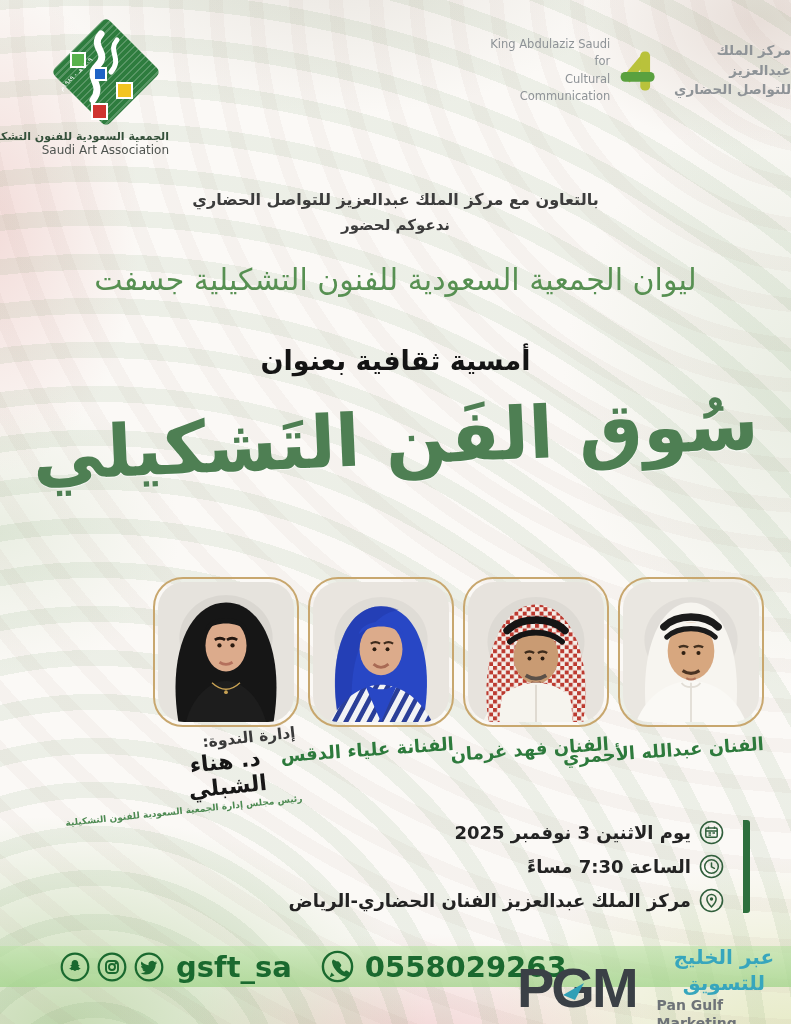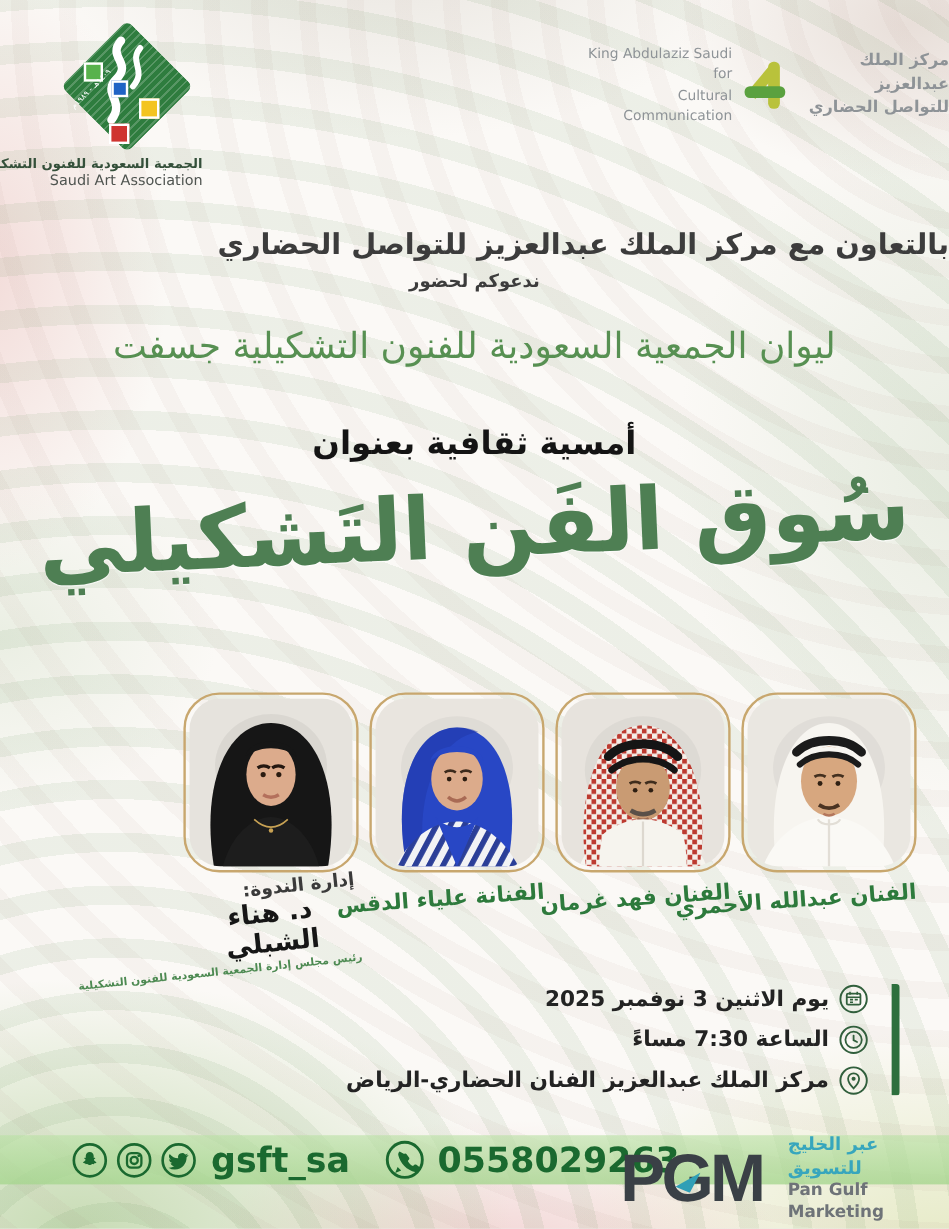--- a/index.html
+++ b/index.html
@@ -35,21 +35,21 @@
   .saa-ar{margin-top:2px;font-size:11px;font-weight:700;color:#34503a;white-space:nowrap;}
   .saa-en{font-size:12px;color:#4f5450;white-space:nowrap;}
   
   .kacc{position:absolute;left:486px;top:36px;display:flex;align-items:center;gap:8px;direction:ltr;}
   .kacc-en{text-align:right;font-size:11.5px;color:#8e9397;line-height:1.5;}
   .kacc-en span{display:block;}
   .kacc-ar{text-align:right;font-size:13.5px;font-weight:700;color:#8e9397;line-height:1.45;direction:rtl;}
   .kacc-ar span{display:block;}
   
   .intro{position:absolute;top:190px;left:0;width:100%;text-align:center;}
-  .l1{font-size:24px;font-weight:700;color:#3c3c3c;text-align:right;}
+  .l1{font-size:16px;font-weight:700;color:#3c3c3c;}
   .l2{font-size:15px;font-weight:700;color:#3c3c3c;margin-top:7px;}
   .l3{font-size:30px;font-weight:400;color:#579052;margin-top:28px;}
   .l4{font-size:27px;font-weight:800;color:#141414;margin-top:48px;}
   
   .title-callig{position:absolute;top:400px;left:0;width:100%;text-align:center;font-size:72px;
     font-weight:700;color:#4e7f53;transform:rotate(-2.5deg);line-height:1.1;
     text-shadow:0 1px 0 rgba(255,255,255,.6);}
   
   .speakers{position:absolute;top:577px;right:27px;display:flex;gap:9px;direction:rtl;}
   .card{width:146px;}
@@ -73,21 +73,21 @@
     direction:ltr;color:#1a692f;}
   .sicon{width:30px;height:30px;}
   .wicon{width:33px;height:33px;margin-left:14px;}
   .handle{font-size:29px;font-weight:800;color:#1a692f;margin:0 8px 0 5px;}
   .phone{font-size:29px;font-weight:800;color:#1a692f;margin-left:4px;}
   .pgm{position:absolute;left:517px;top:930px;display:flex;align-items:center;gap:21px;direction:ltr;margin-top:14px;}
   .pgm-letters{position:relative;font-size:56px;font-weight:700;color:#3a4046;letter-spacing:-3px;
     line-height:1;font-family:"Liberation Sans",sans-serif;}
   .pgm-arrow{position:absolute;left:46px;top:23px;width:21px;height:17px;}
   .pgm-col{display:flex;flex-direction:column;line-height:1.3;}
-  .pgm-ar{font-size:15px;font-weight:700;color:#37a6bd;direction:rtl;text-align:left;}
+  .pgm-ar{font-size:20px;font-weight:700;color:#37a6bd;direction:rtl;text-align:center;}
   .pgm-en{font-size:14px;font-weight:700;color:#6e7378;}
 </style>
 </head>
 <body>
 
 <div class="poster">
 
   <div class="saa">
     <div class="diamond-area">
       <div class="diamond"></div>

